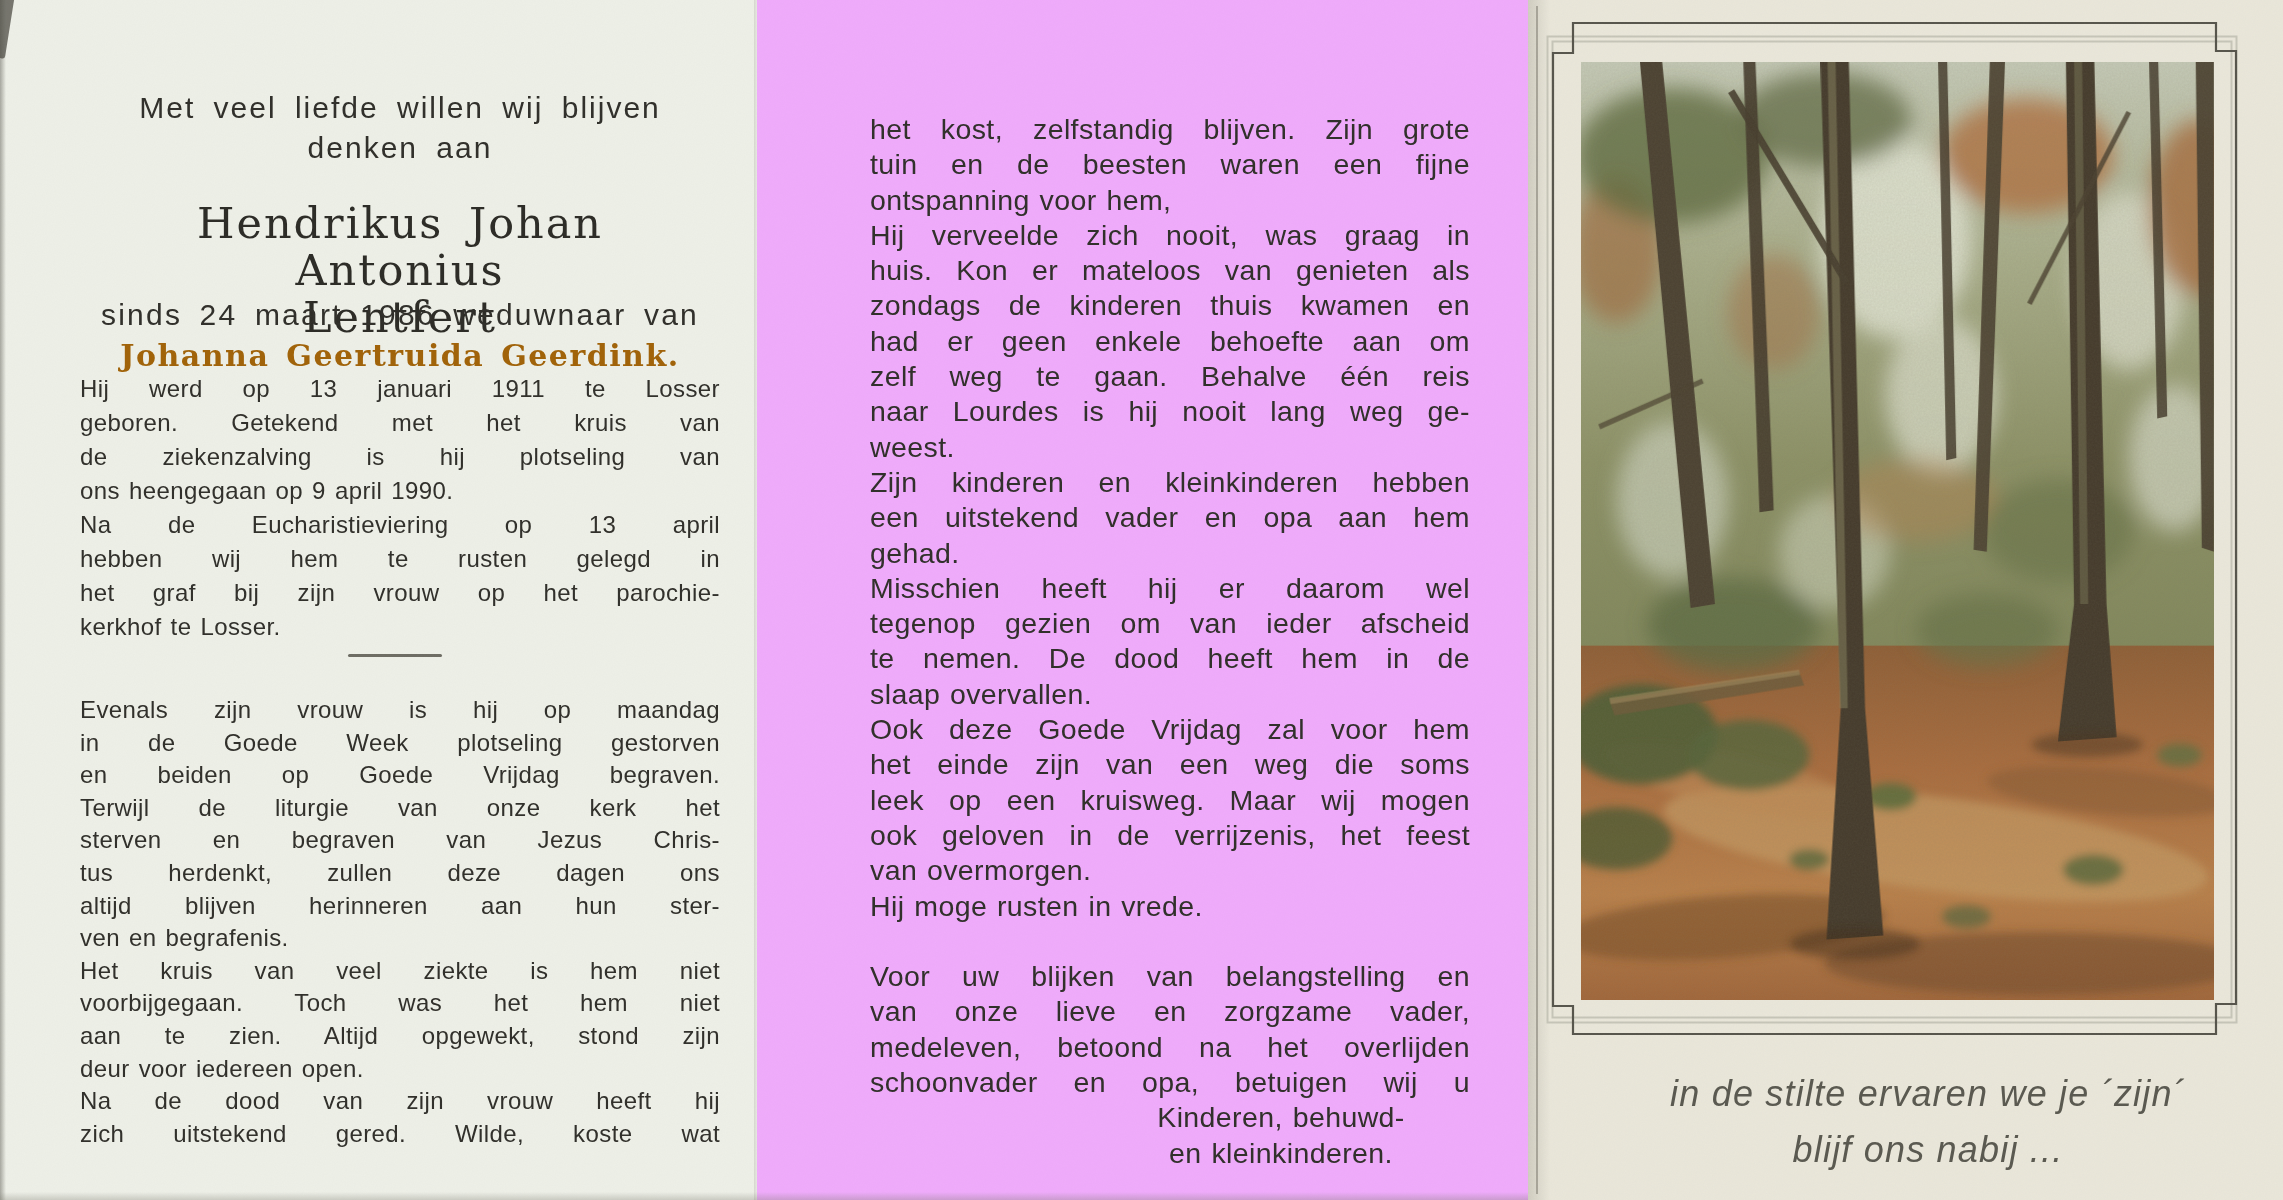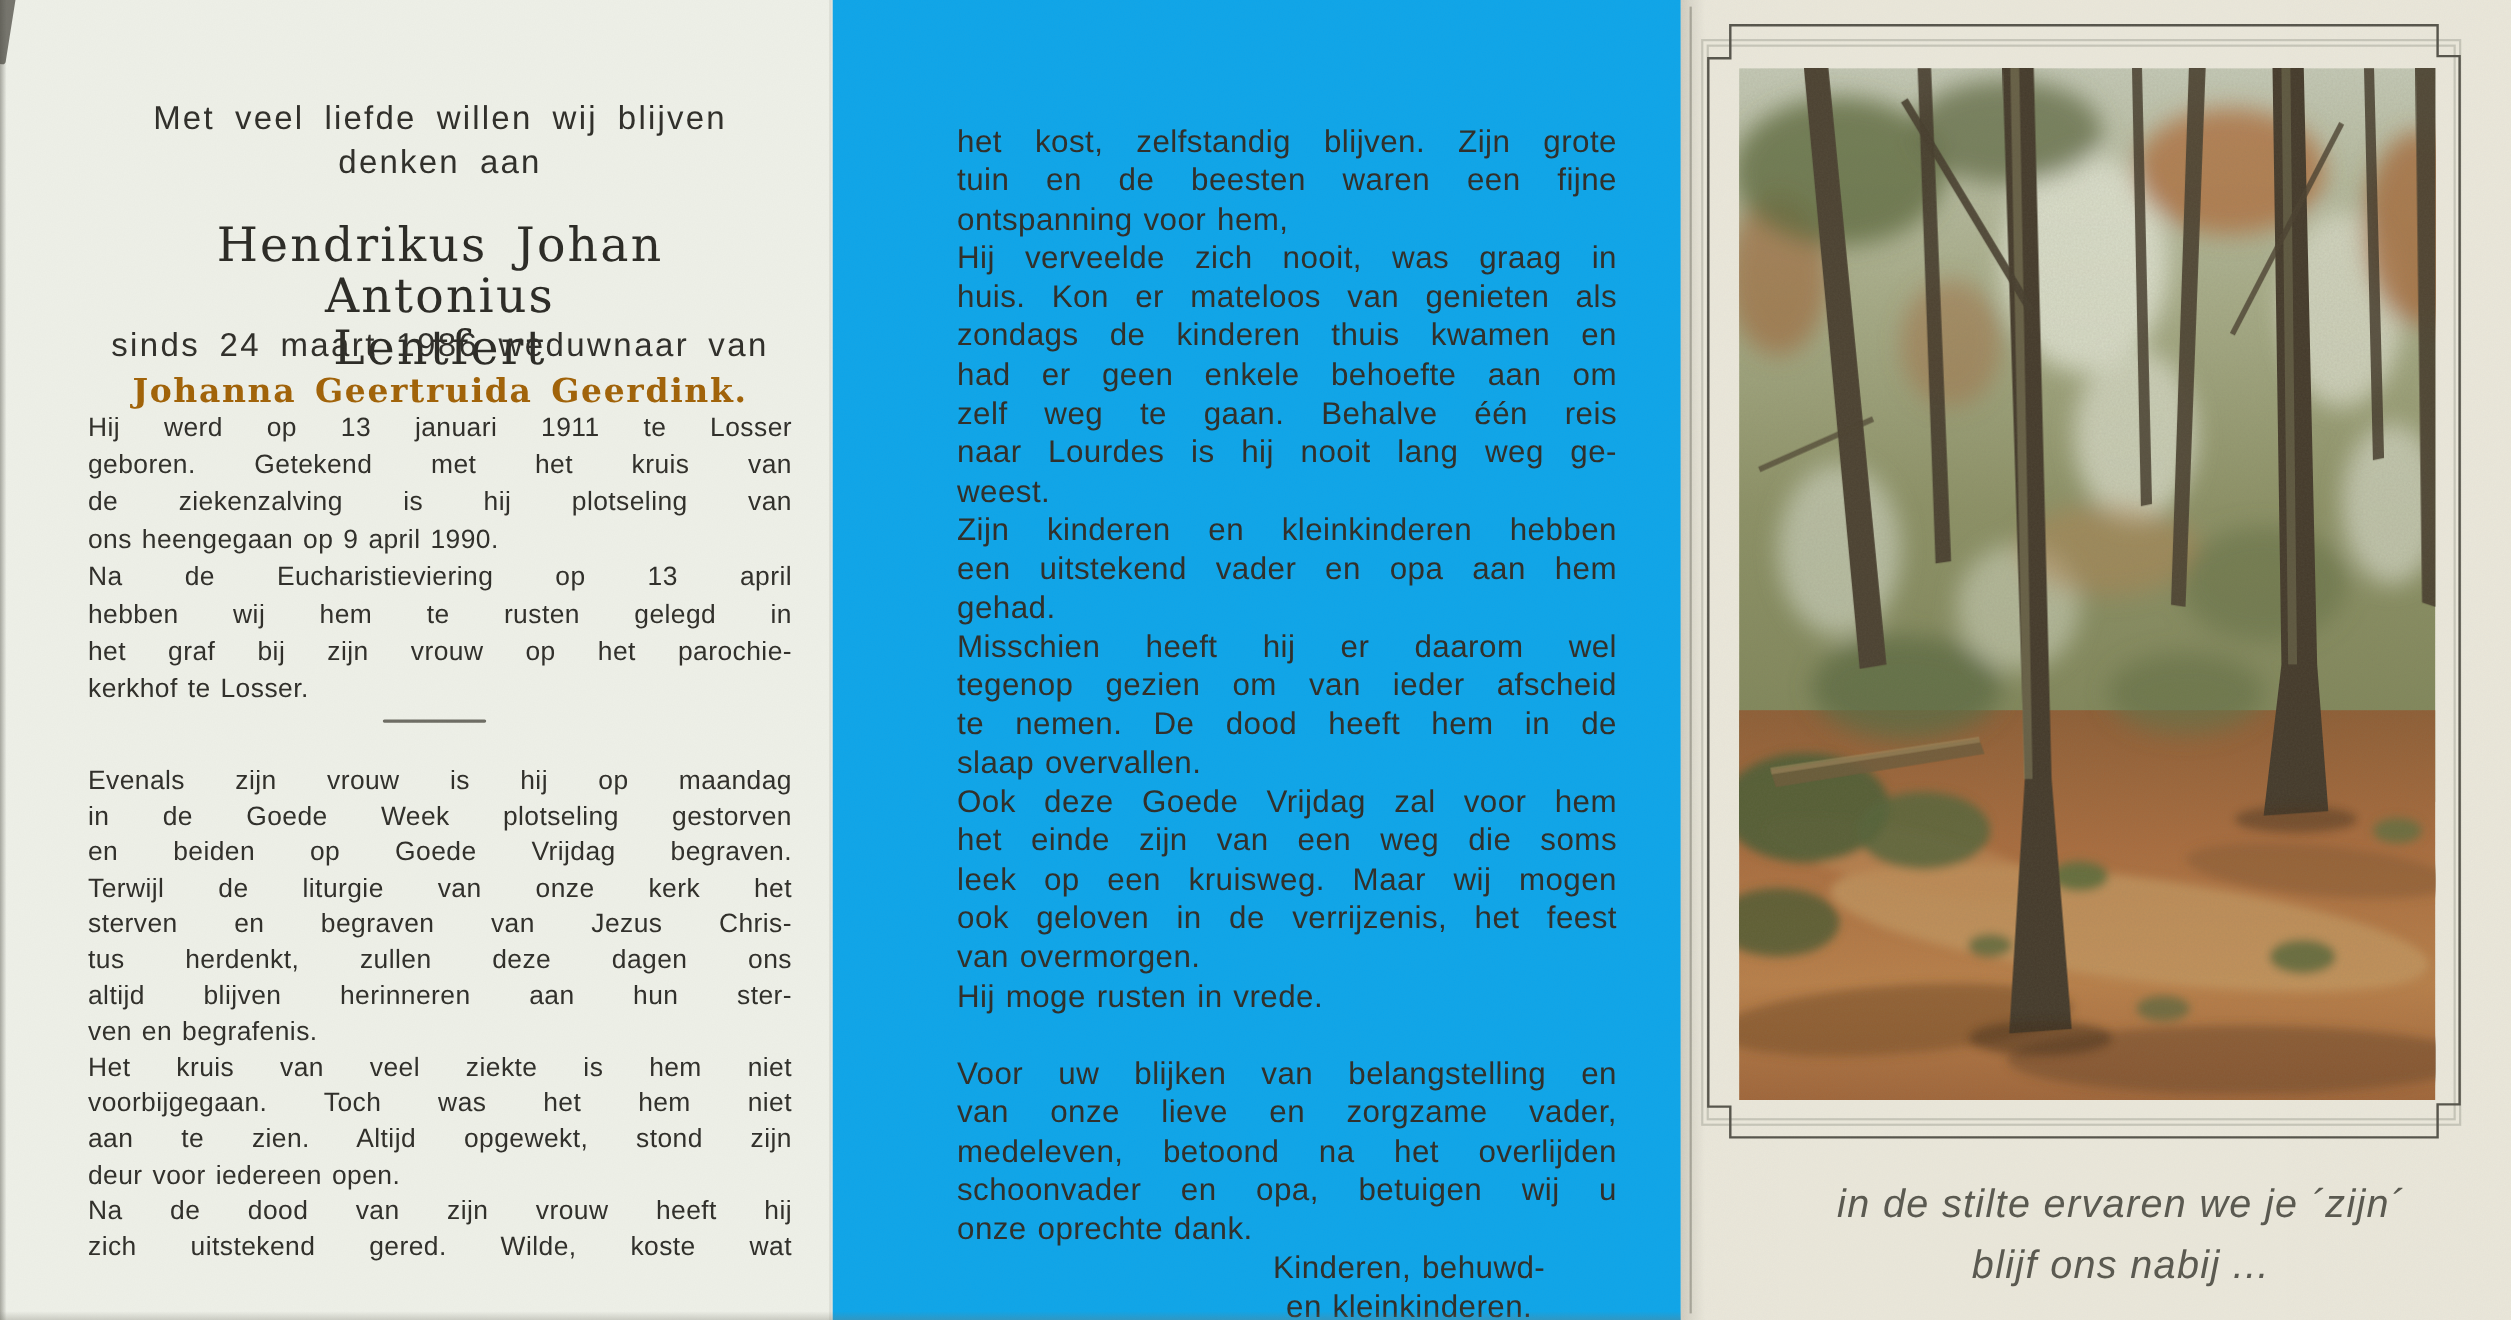--- a/index.html
+++ b/index.html
@@ -1,20 +1,20 @@
 <!DOCTYPE html>
 <html><head>
 <meta charset="utf-8">
 <style>
   html,body{margin:0;padding:0;background:#d8d8d0;}
   .page{position:relative;width:2283px;height:1200px;overflow:hidden;
         background:#edeee5;font-family:"Liberation Sans",sans-serif;color:#2f2e29;}
   .panel{position:absolute;top:0;height:1200px;}
   .p-left{left:0;width:757px;background:#eef0e8;}
-  .p-mid{left:757px;width:771px;background:#0ea5e9;}
+  .p-mid{left:757px;width:771px;background:#f0abfc;}
   .p-right{left:1528px;width:755px;background:#eae7da;}
 
   .block{position:absolute;left:80px;width:640px;}
   .tline{display:block;}
   .a-j{text-align:justify;text-align-last:justify;}
   .a-l{text-align:left;text-align-last:left;}
   .a-gap{}
   .a-sig{text-align:center;text-align-last:center;padding-left:37%;}
 
   .intro{top:88px;font-size:30px;line-height:40px;letter-spacing:2px;word-spacing:8px;text-align:center;}
@@ -126,21 +126,20 @@
         <div class="tline a-j">het einde zijn van een weg die soms</div>
         <div class="tline a-j">leek  op een kruisweg. Maar wij mogen</div>
         <div class="tline a-j">ook geloven in de verrijzenis, het feest</div>
         <div class="tline a-l">van overmorgen.</div>
         <div class="tline a-l">Hij moge rusten in vrede.</div>
         <div class="tline a-gap"></div>
         <div class="tline a-j">Voor uw blijken van belangstelling en</div>
         <div class="tline a-j">van onze lieve en zorgzame vader,</div>
         <div class="tline a-j">medeleven, betoond na het overlijden</div>
         <div class="tline a-j">schoonvader en opa, betuigen wij u</div>
-        <div class="tline a-l">onze oprechte dank.</div>
         <div class="tline a-sig">Kinderen, behuwd-</div>
         <div class="tline a-sig">en kleinkinderen.</div>
       </div>
   </section>
 
   <section class="panel p-right">
 
     <svg class="rtex" width="755" height="1200" aria-hidden="true">
       <defs>
         <filter id="paperTex" x="0" y="0" width="100%" height="100%">

